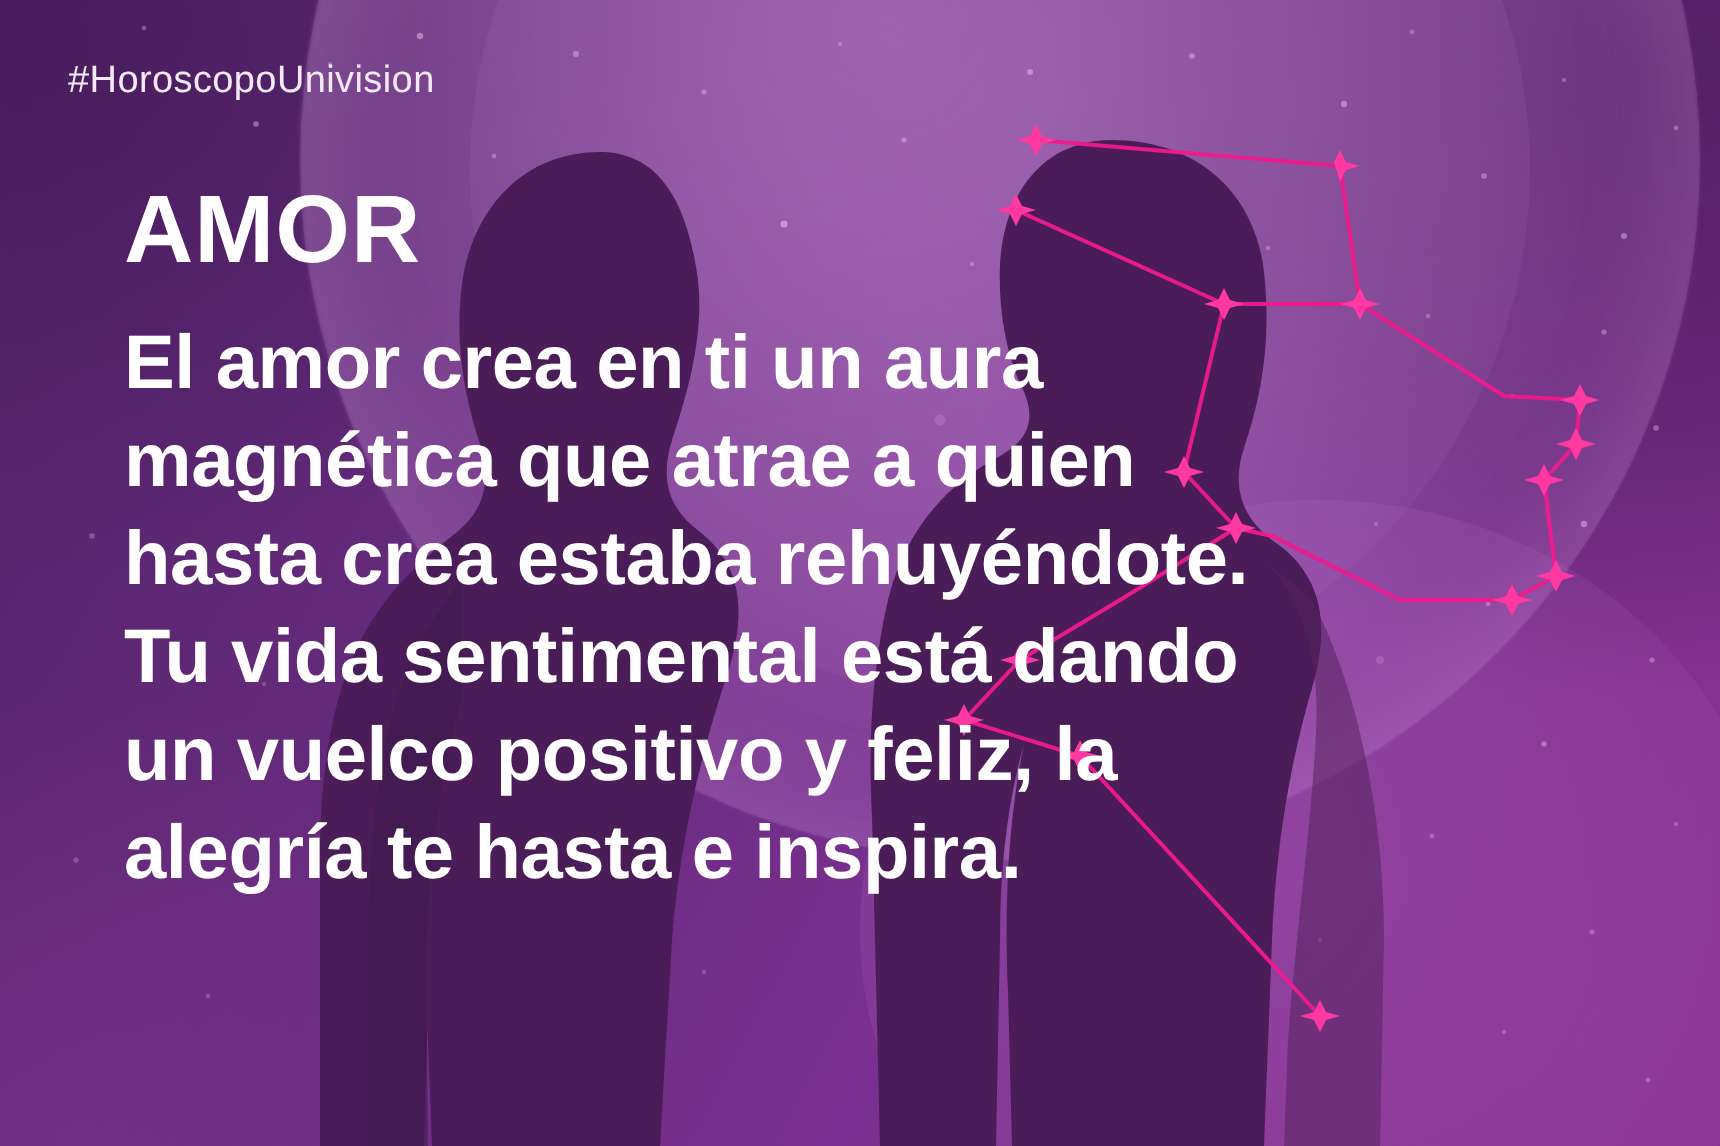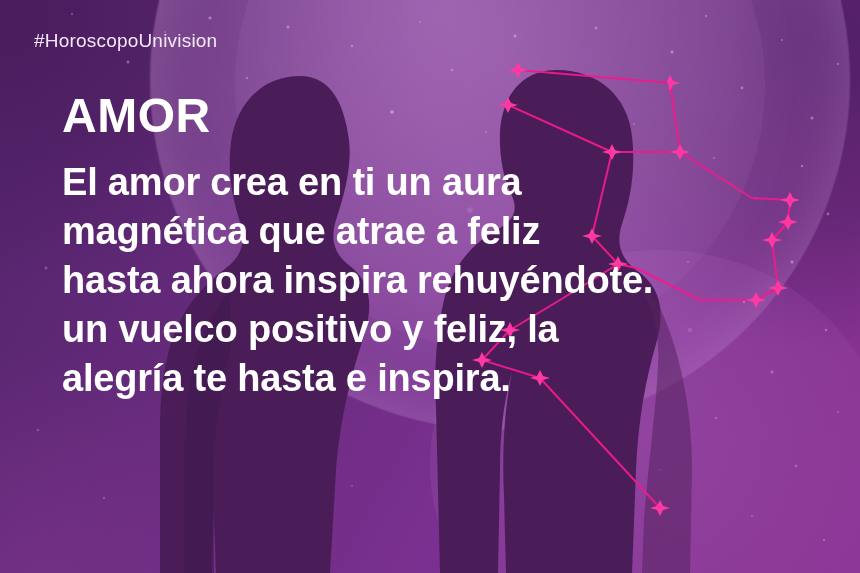--- a/index.html
+++ b/index.html
@@ -269,19 +269,20 @@
       </g>
     </g>
   </svg>
 
   <div id="hashtag">#HoroscopoUnivision</div>
 
   <div id="title">AMOR</div>
 
   <div id="body-text">
     <span class="ln">El amor crea en ti un aura</span>
-    <span class="ln">magnética que atrae a feliz</span>
-    <span class="ln">hasta ahora inspira rehuyéndote.</span>
+    <span class="ln">magnética que atrae a quien</span>
+    <span class="ln">hasta crea estaba rehuyéndote.</span>
+    <span class="ln">Tu vida sentimental está dando</span>
     <span class="ln">un vuelco positivo y feliz, la</span>
     <span class="ln">alegría te hasta e inspira.</span>
   </div>
 
 </div>
 
 </body></html>

